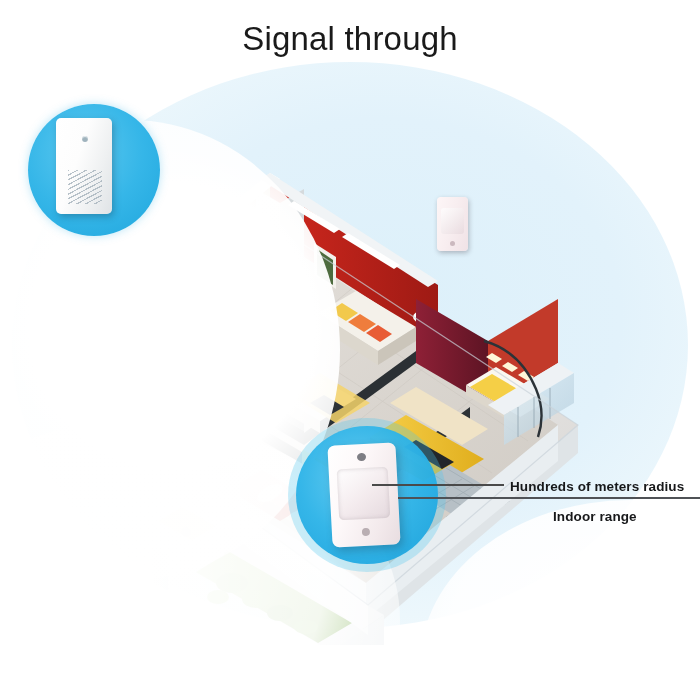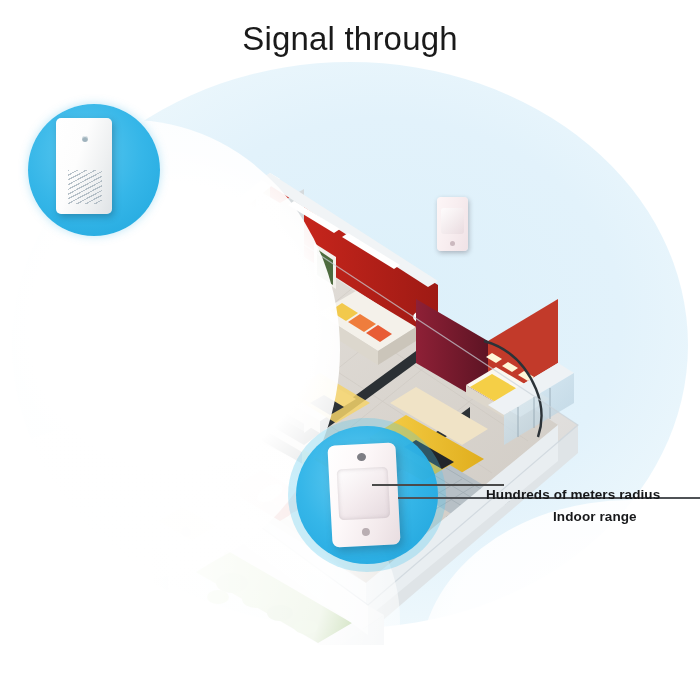--- a/index.html
+++ b/index.html
@@ -186,21 +186,21 @@
     background: #4f5256;
   }
   .label {
     position: absolute;
     font-size: 13.5px;
     font-weight: 700;
     color: #17181a;
     white-space: nowrap;
     letter-spacing: 0.1px;
   }
-  .label-radius { left: 486px; top: 479px; margin-top: 8px; }
+  .label-radius { left: 510px; top: 479px; }
   .label-indoor { left: 509px; top: 509px; margin-left: 44px; }
 </style>
 </head>
 <body>
 
 <div id="stage">
 
   <div class="bg-glow-main"></div>
 
   <div class="title">Signal through</div>

